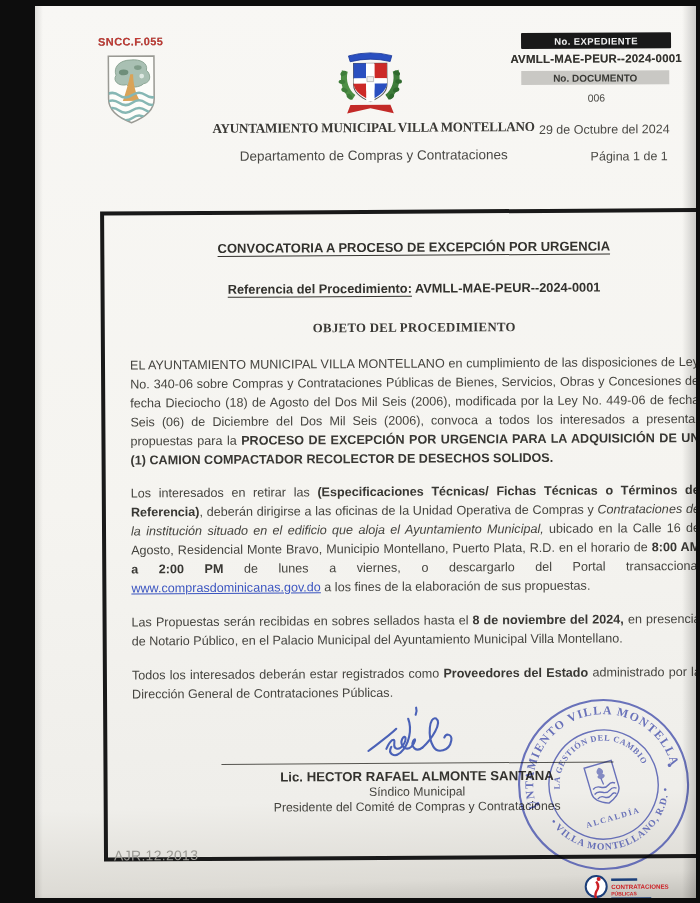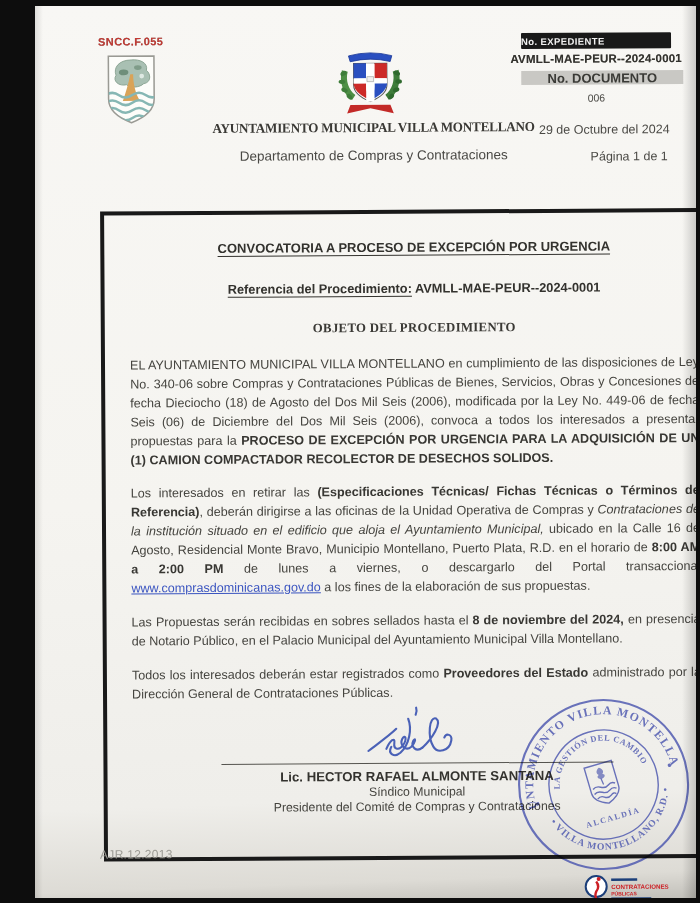--- a/index.html
+++ b/index.html
@@ -29,25 +29,25 @@
   .muni-shield{position:absolute;left:70px;top:44px;width:56px;height:76px;}
   .coat{position:absolute;left:297px;top:40px;width:80px;height:78px;}
   .org-title{position:absolute;left:130px;top:114px;width:420px;text-align:center;
     font-family:"Liberation Serif", serif;font-weight:bold;font-size:13.5px;
     letter-spacing:-0.2px;color:#3a3935;transform:scaleX(.97);}
   .dept{position:absolute;left:130px;top:142px;width:420px;text-align:center;
     font-size:13.5px;color:#4a4945;}
 
   .badge-exp{position:absolute;left:488px;top:28px;width:150px;height:16px;
     background:#191919;color:#f2f2f2;font-size:9.5px;font-weight:bold;
-    letter-spacing:.4px;text-align:left;line-height:17px;border-radius:1px;}
+    letter-spacing:.4px;text-align:center;line-height:17px;border-radius:1px;}
   .exp-value{position:absolute;left:470px;top:48px;width:186px;text-align:center;
     font-weight:bold;font-size:11.5px;color:#33322e;letter-spacing:.2px;}
-  .badge-doc{position:absolute;left:488px;top:66px;width:162px;height:14px;
-    background:#c9c8c4;color:#3a3a36;font-size:13px;font-weight:bold;
+  .badge-doc{position:absolute;left:488px;top:66px;width:148px;height:14px;
+    background:#c9c8c4;color:#3a3a36;font-size:10px;font-weight:bold;
     text-align:center;line-height:15px;}
   .doc-value{position:absolute;left:488px;top:87px;width:150px;text-align:center;
     font-size:10.5px;color:#4a4945;}
   .date-line{position:absolute;left:470px;top:118px;width:166px;text-align:right;
     font-size:12.5px;color:#4a4945;}
   .page-num{position:absolute;left:470px;top:145px;width:164px;text-align:right;
     font-size:12.5px;color:#4a4945;}
 
   
   .notice-box{position:absolute;left:66px;top:204px;width:569px;height:618px;
@@ -69,21 +69,21 @@
   .sig-scribble{display:block;margin:0 auto;margin-top:2px;width:122px;height:58px;}
   .sig-line{width:392px;margin:0 auto;border-top:1.6px solid #55544f;}
   .sig-name{margin-top:5px;text-align:center;font-weight:bold;font-size:13.2px;color:#33322e;}
   .sig-role1{margin-top:1px;text-align:center;font-size:12.3px;color:#45443f;}
   .sig-role2{margin-top:1px;text-align:center;font-size:12.3px;color:#45443f;}
 
   .stamp{position:absolute;left:478px;top:692px;width:176px;height:176px;
     transform:rotate(-16deg);opacity:.82;mix-blend-mode:multiply;}
 
   
-  .doc-code{position:absolute;left:62px;top:840px;font-size:12px;color:#9b9a94;letter-spacing:.3px;}
+  .doc-code{position:absolute;left:76px;top:840px;font-size:14px;color:#9b9a94;letter-spacing:.3px;}
   .dist-block{position:absolute;left:530px;top:836px;width:130px;font-size:8px;
     line-height:9.5px;color:#807f79;}
   .dist-title{font-weight:bold;text-decoration:underline;color:#73726c;}
   .dgcp-logo{position:absolute;left:545px;top:868px;width:96px;height:30px;}
 </style>
 </head>
 <body>
 
 <div class="sheet">
   <div class="tilt">

